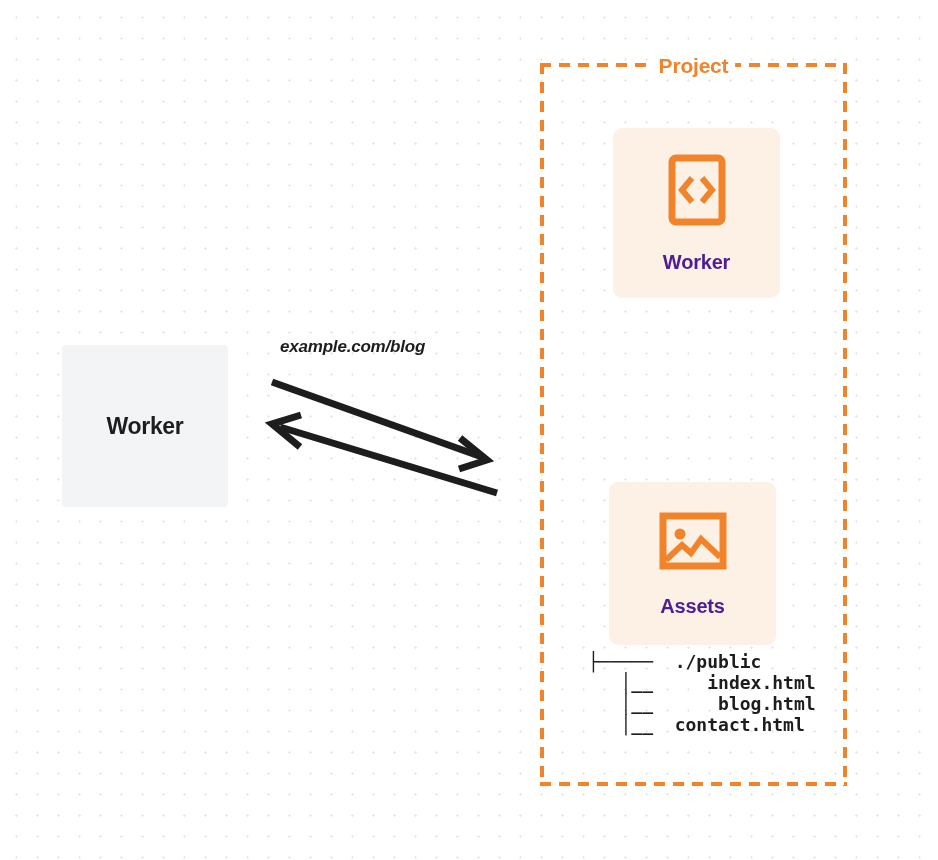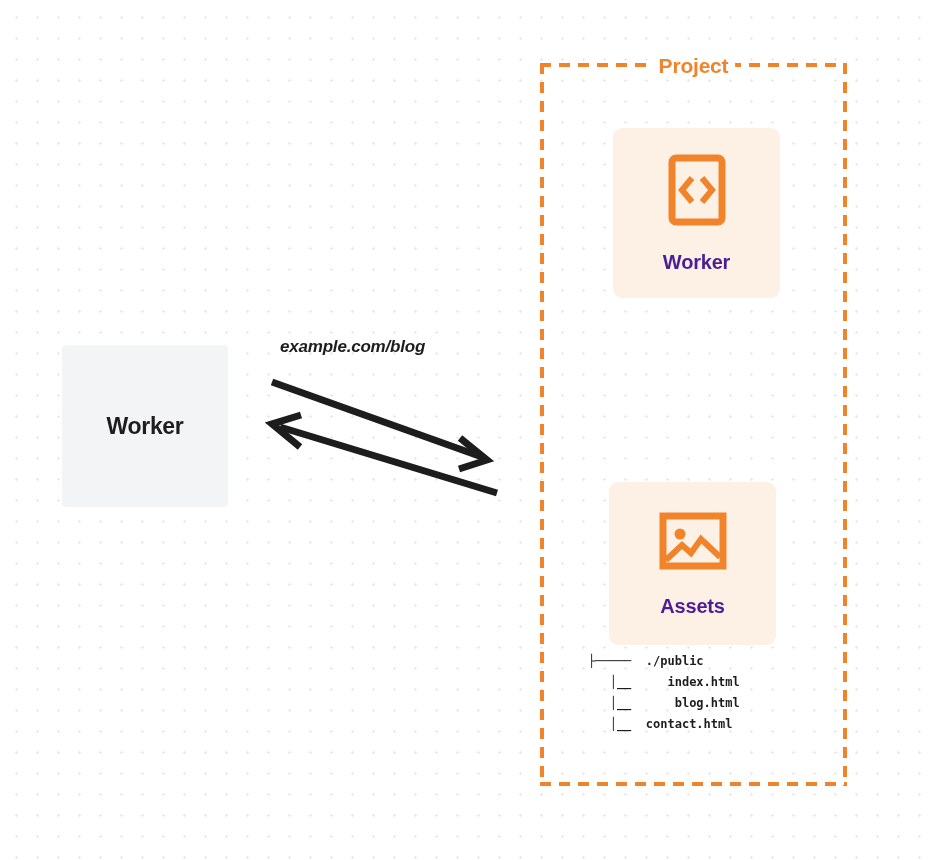--- a/index.html
+++ b/index.html
@@ -111,21 +111,21 @@
     line-height: 1;
     margin-top: 8px;
   }
 
   
   #asset-tree {
     position: absolute;
     left: 48px;   
     top: 588px;   
     font-family: "DejaVu Sans Mono", monospace;
-    font-size: 12px;
+    font-size: 18px;
     font-weight: bold;
     line-height: 21px;
     color: #1d1d1d;
     white-space: pre;
   }
 
   
   #client-box {
     position: absolute;
     left: 62px;

